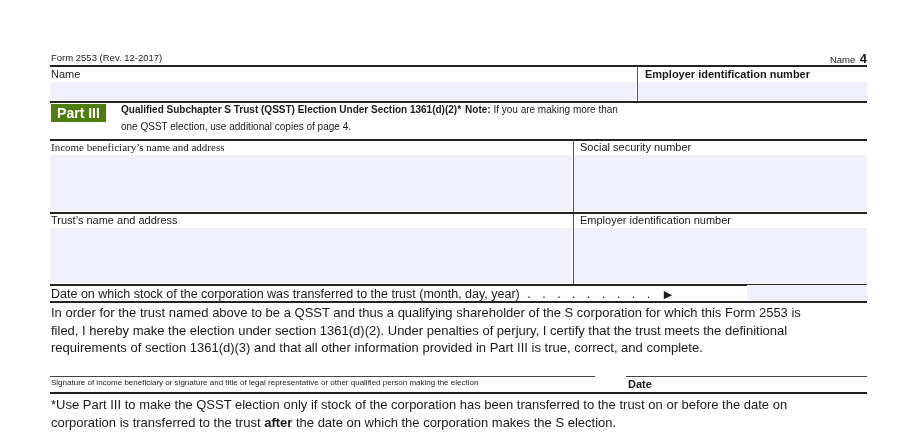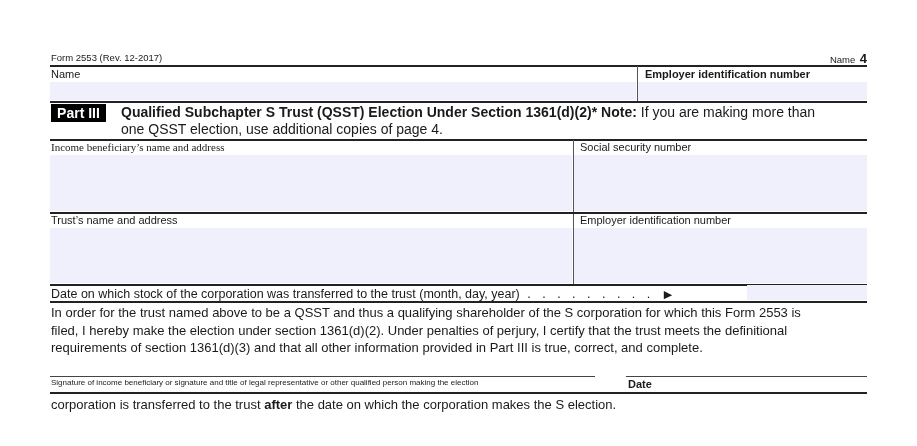--- a/index.html
+++ b/index.html
@@ -2,23 +2,23 @@
 <html><head>
 <meta charset="utf-8">
 <style>
   html, body { margin:0; padding:0; background:#ffffff; }
   body { width:917px; height:446px; position:relative; overflow:hidden; font-family:"Liberation Sans", sans-serif; color:#1a1a1a; }
   .abs { position:absolute; }
   .hr { position:absolute; left:50px; width:817px; background:#222; }
   .vr { position:absolute; width:1px; background:#555; }
   .fill { position:absolute; background:#eff0fc; }
   .lbl { position:absolute; font-size:11px; white-space:nowrap; }
-  .big { position:absolute; font-size:14px; white-space:nowrap; }
+  .big { position:absolute; font-size:10px; white-space:nowrap; }
   .para { position:absolute; left:51px; width:820px; font-size:13px; line-height:17.5px; }
-  .partbox { position:absolute; left:51px; top:104px; width:55px; height:18px; background:#000000; color:#fff; font-weight:bold; font-size:14px; line-height:18px; text-align:center; }
+  .partbox { position:absolute; left:51px; top:104px; width:55px; height:18px; background:#4d7c0f; color:#fff; font-weight:bold; font-size:14px; line-height:18px; text-align:center; }
   b { font-weight:bold; }
 </style>
 </head>
 <body>
 
 <div class="lbl" style="left:51px;top:52px;font-size:9.5px;">Form 2553 (Rev. 12-2017)</div>
 <div class="abs" style="right:50px;top:49px;white-space:nowrap;">
   <span style="font-size:9.5px;">Name</span>
   <span style="font-size:13px;font-weight:bold;">4</span>
 </div>
@@ -65,14 +65,15 @@
   <div>requirements of section 1361(d)(3) and that all other information provided in Part III is true, correct, and complete.</div>
 </div>
 
 <div class="abs" style="left:50px;top:376px;width:545px;height:1px;background:#444;"></div>
 <div class="abs" style="left:626px;top:376px;width:241px;height:1px;background:#444;"></div>
 <div class="lbl" style="left:51px;top:378px;font-size:8px;">Signature of income beneficiary or signature and title of legal representative or other qualified person making the election</div>
 <div class="lbl" style="left:628px;top:378px;font-size:11px;font-weight:bold;">Date</div>
 <div class="hr" style="top:392px;height:1.5px;"></div>
 
 <div class="para" style="top:396px;">
+  <div>*Use Part III to make the QSST election only if stock of the corporation has been transferred to the trust on or before the date on</div>
   <div><span>corporation is transferred to the trust </span><b>after</b><span> the date on which the corporation makes the S election.</span></div>
 </div>
 
 </body></html>

